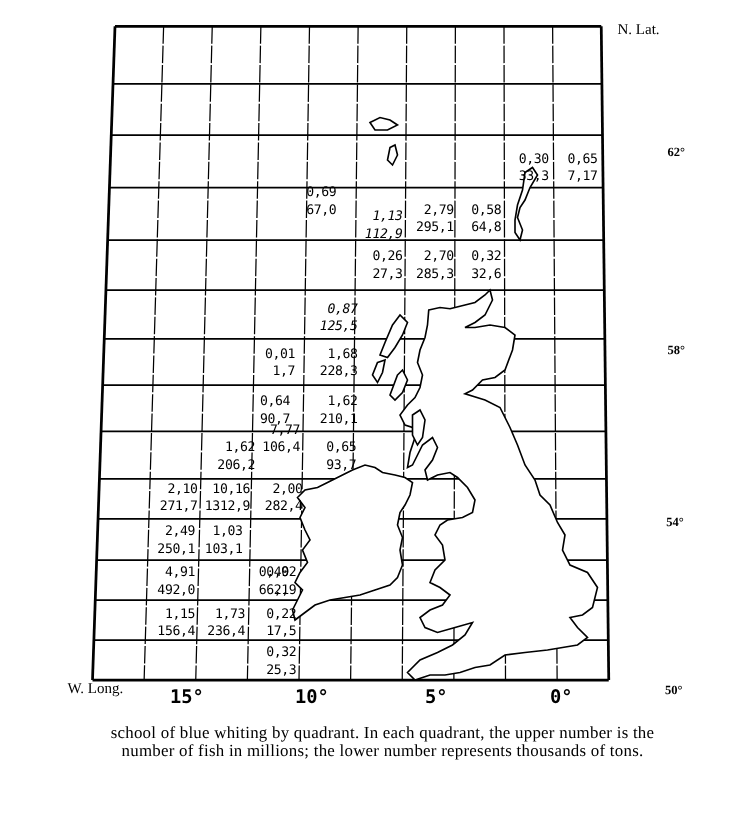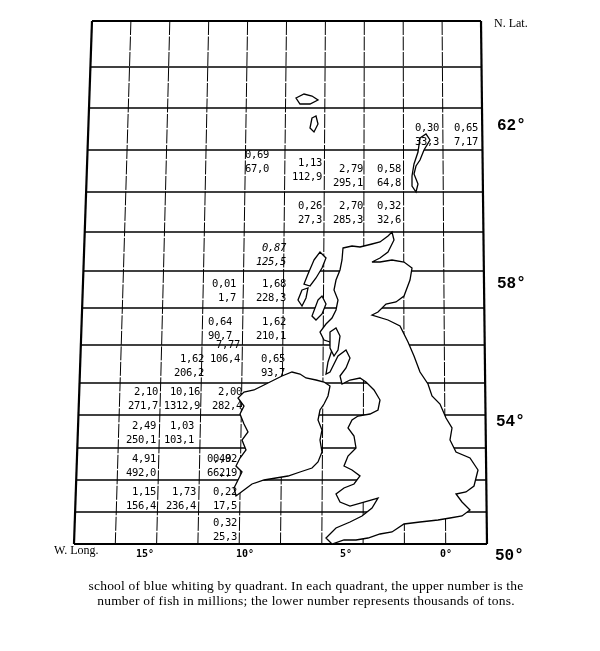--- a/index.html
+++ b/index.html
@@ -1,22 +1,22 @@
 <!DOCTYPE html>
 <html><head>
 <meta charset="utf-8">
 <style>
   html,body{margin:0;padding:0;background:#fff;}
   body{width:600px;height:651px;position:relative;overflow:hidden;font-family:"DejaVu Sans Mono",monospace;color:#000;}
   #map{position:absolute;left:0;top:0;width:600px;height:560px;}
   .cell{position:absolute;font-family:"DejaVu Sans Mono",monospace;font-size:10.5px;line-height:14px;text-align:right;letter-spacing:-0.3px;}
   .cell span{display:block;}
   .axis{position:absolute;font-family:"Liberation Serif",serif;font-size:12px;}
-  .lat{position:absolute;font-family:Liberation Mono, monospace;font-size:16px;font-weight:bold;}
-  .lon{position:absolute;font-family:"DejaVu Sans Mono",monospace;font-size:10px;font-weight:bold;}
+  .lat{position:absolute;font-family:Liberation Serif, serif;font-size:10px;font-weight:bold;margin-left:37px;}
+  .lon{position:absolute;font-family:"DejaVu Sans Mono",monospace;font-size:15px;font-weight:bold;}
   #caption{position:absolute;left:20px;top:578px;width:572px;font-family:"Liberation Serif",serif;font-size:13.5px;line-height:15px;text-align:center;letter-spacing:0.2px;}
 </style>
 </head>
 <body>
 
 <svg id="map" viewBox="0 0 600 560" width="600" height="560">
   <g id="grid" stroke="#000" fill="none" stroke-width="1.2">
       <line x1="92" x2="481" y1="21" y2="21" stroke-width="2.2"></line>
       <line x1="90.4168260038241" x2="481.527724665392" y1="67" y2="67" stroke-width="1.4"></line>
       <line x1="89.0057361376673" x2="481.9980879541109" y1="108" y2="108" stroke-width="1.4"></line>
@@ -81,21 +81,21 @@
       <span>33,3</span>
     </div>
     <div class="cell" style="left: 440px; top: 120px; width: 38px;">
       <span>0,65</span>
       <span>7,17</span>
     </div>
     <div class="cell" style="left: 245px; top: 147px; width: 20px;">
       <span>0,69</span>
       <span>67,0</span>
     </div>
-    <div class="cell" style="left: 284px; top: 155px; width: 38px;">
+    <div class="cell" style="left: 284px; top: 166px; width: 38px; font-style: italic;">
       <span>1,13</span>
       <span>112,9</span>
     </div>
     <div class="cell" style="left: 323px; top: 161px; width: 40px;">
       <span>2,79</span>
       <span>295,1</span>
     </div>
     <div class="cell" style="left: 363px; top: 161px; width: 38px; text-align: right;">
       <span>0,58</span>
       <span>64,8</span>

